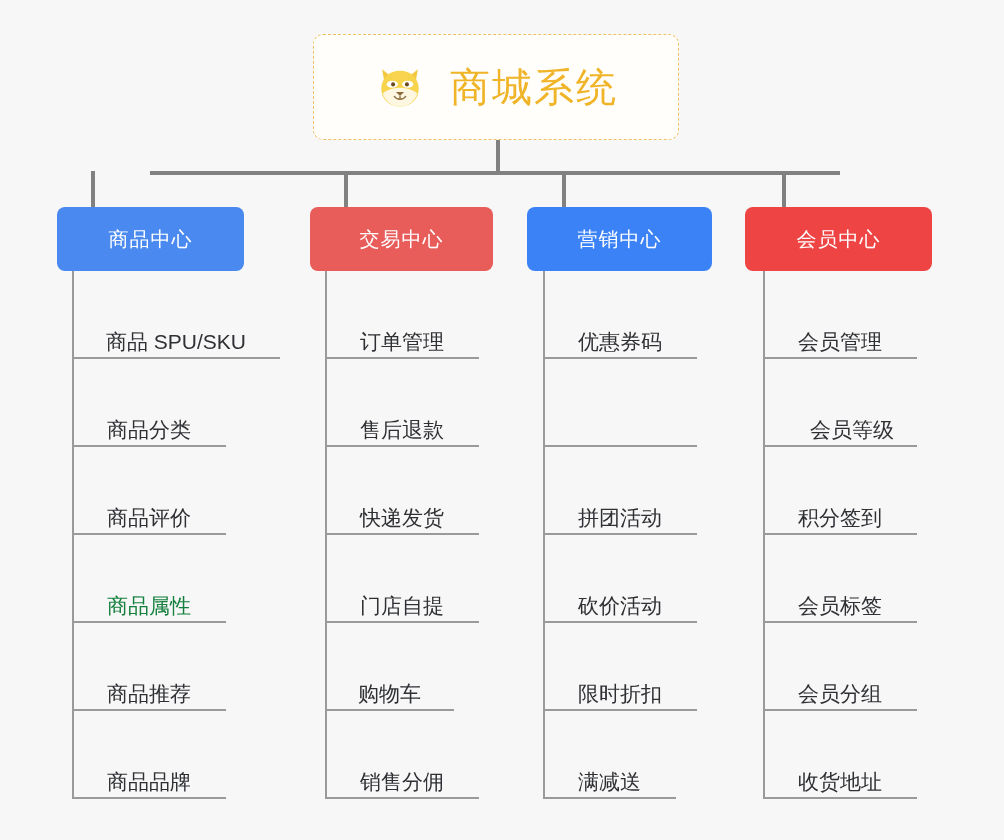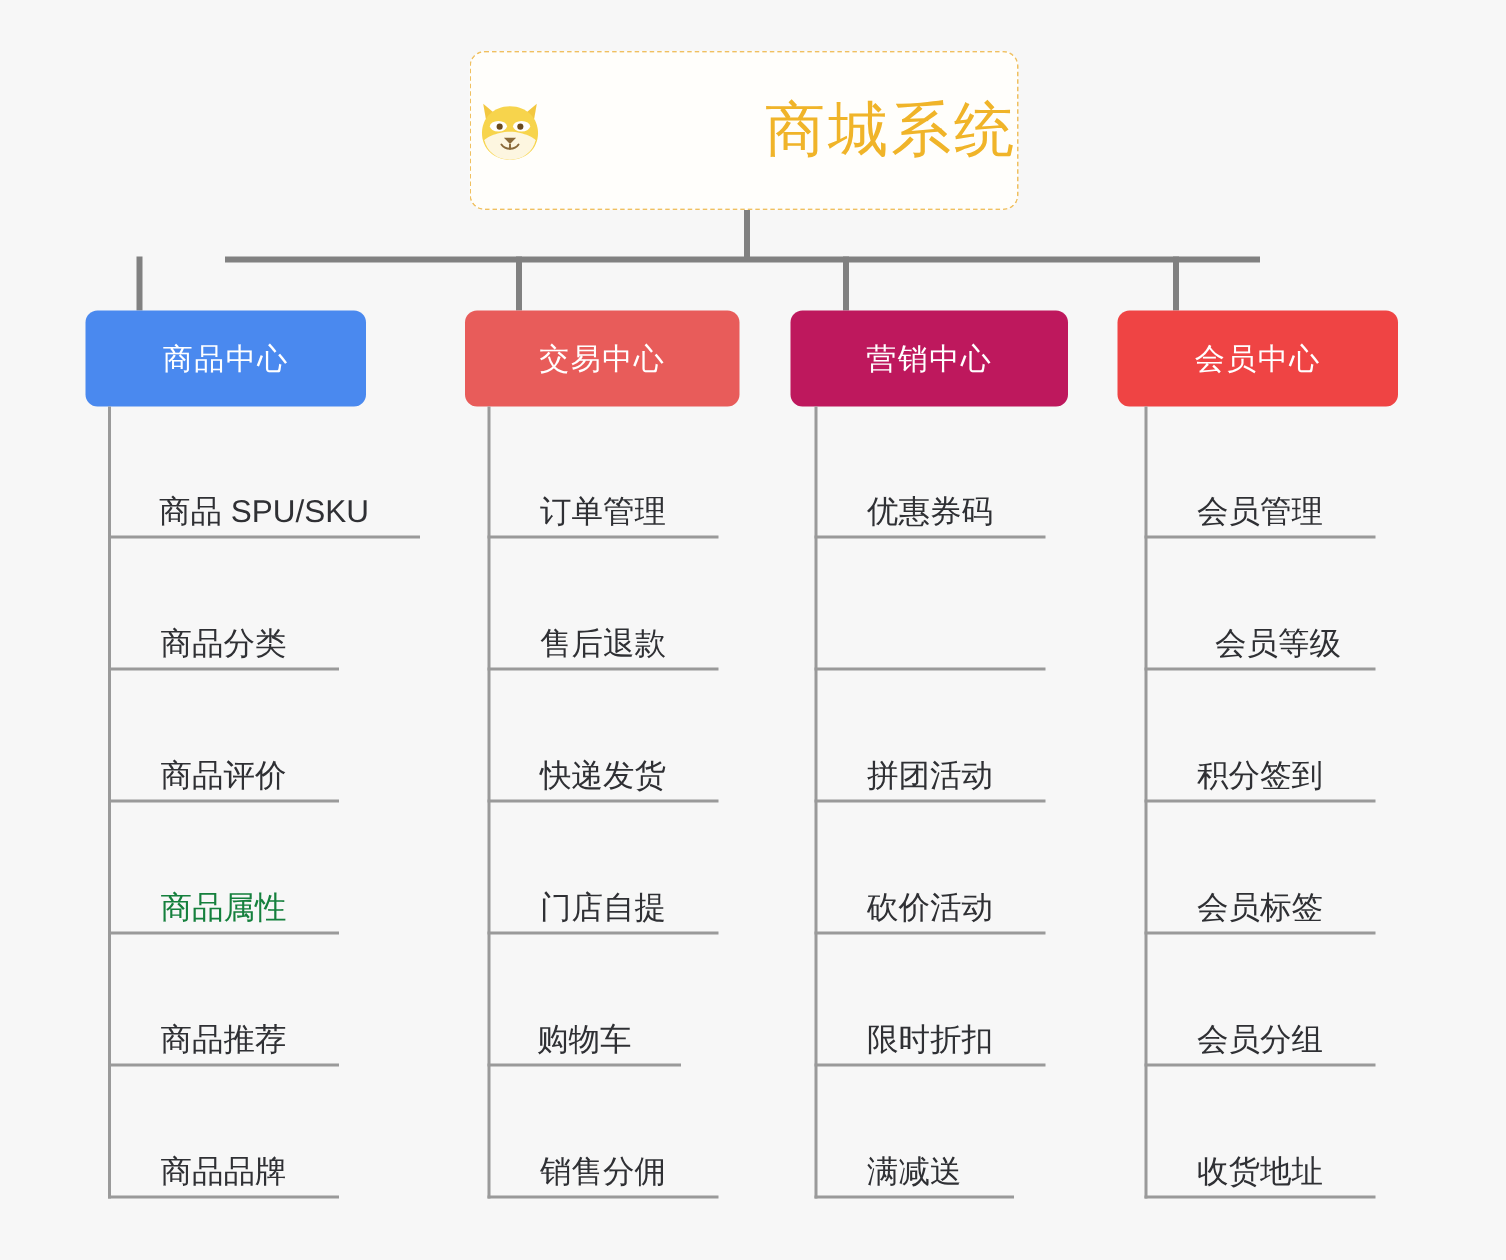--- a/index.html
+++ b/index.html
@@ -14,21 +14,21 @@
   #canvas{position:relative;width:1004px;height:840px;}
 
   
   .root-node{
     position:absolute;
     left:313px; top:34px;
     width:366px; height:106px;
     background:#fffefb;
     border:1.5px dashed #f0c060;
     border-radius:10px;
-    display:flex;align-items:center;justify-content:space-between;
+    display:flex;align-items:center;justify-content:center;
     gap:24px;
     box-sizing:border-box;
   }
   .root-emoji{
     width:52px;height:52px;
     flex:none;
     display:block;
   }
   .root-title{
     font-size:40px;
@@ -171,21 +171,21 @@
         <div class="leaf" style="top: 352px; width: 129px;">
           <div class="leaf-label" style="color: rgb(47, 48, 52);">购物车</div>
           <div class="leaf-underline" style="width: 129px; background: rgb(154, 154, 154);"></div>
         </div>
         <div class="leaf" style="top: 440px; width: 154px;">
           <div class="leaf-label" style="color: rgb(47, 48, 52);">销售分佣</div>
           <div class="leaf-underline" style="width: 154px; background: rgb(154, 154, 154);"></div>
         </div>
       </div>
       <div class="conn-drop" style="left: 562px;"></div>
-      <div class="cat-box" style="left: 527px; width: 185px; background: #be185d;">
+      <div class="cat-box" style="left: 527px; width: 185px; background: #3b82f6;">
         <span>营销中心</span>
       </div>
       <div class="leaf-col" style="left: 543px; width: 154px; height: 528px;">
         <div class="spine" style="height: 528px; background: rgb(154, 154, 154);"></div>
         <div class="leaf" style="top: 0px; width: 154px;">
           <div class="leaf-label" style="color: rgb(47, 48, 52);">优惠券码</div>
           <div class="leaf-underline" style="width: 154px; background: rgb(154, 154, 154);"></div>
         </div>
         <div class="leaf" style="top: 88px; width: 154px;">
           <div class="leaf-underline" style="width: 154px; background: rgb(154, 154, 154);"></div>

